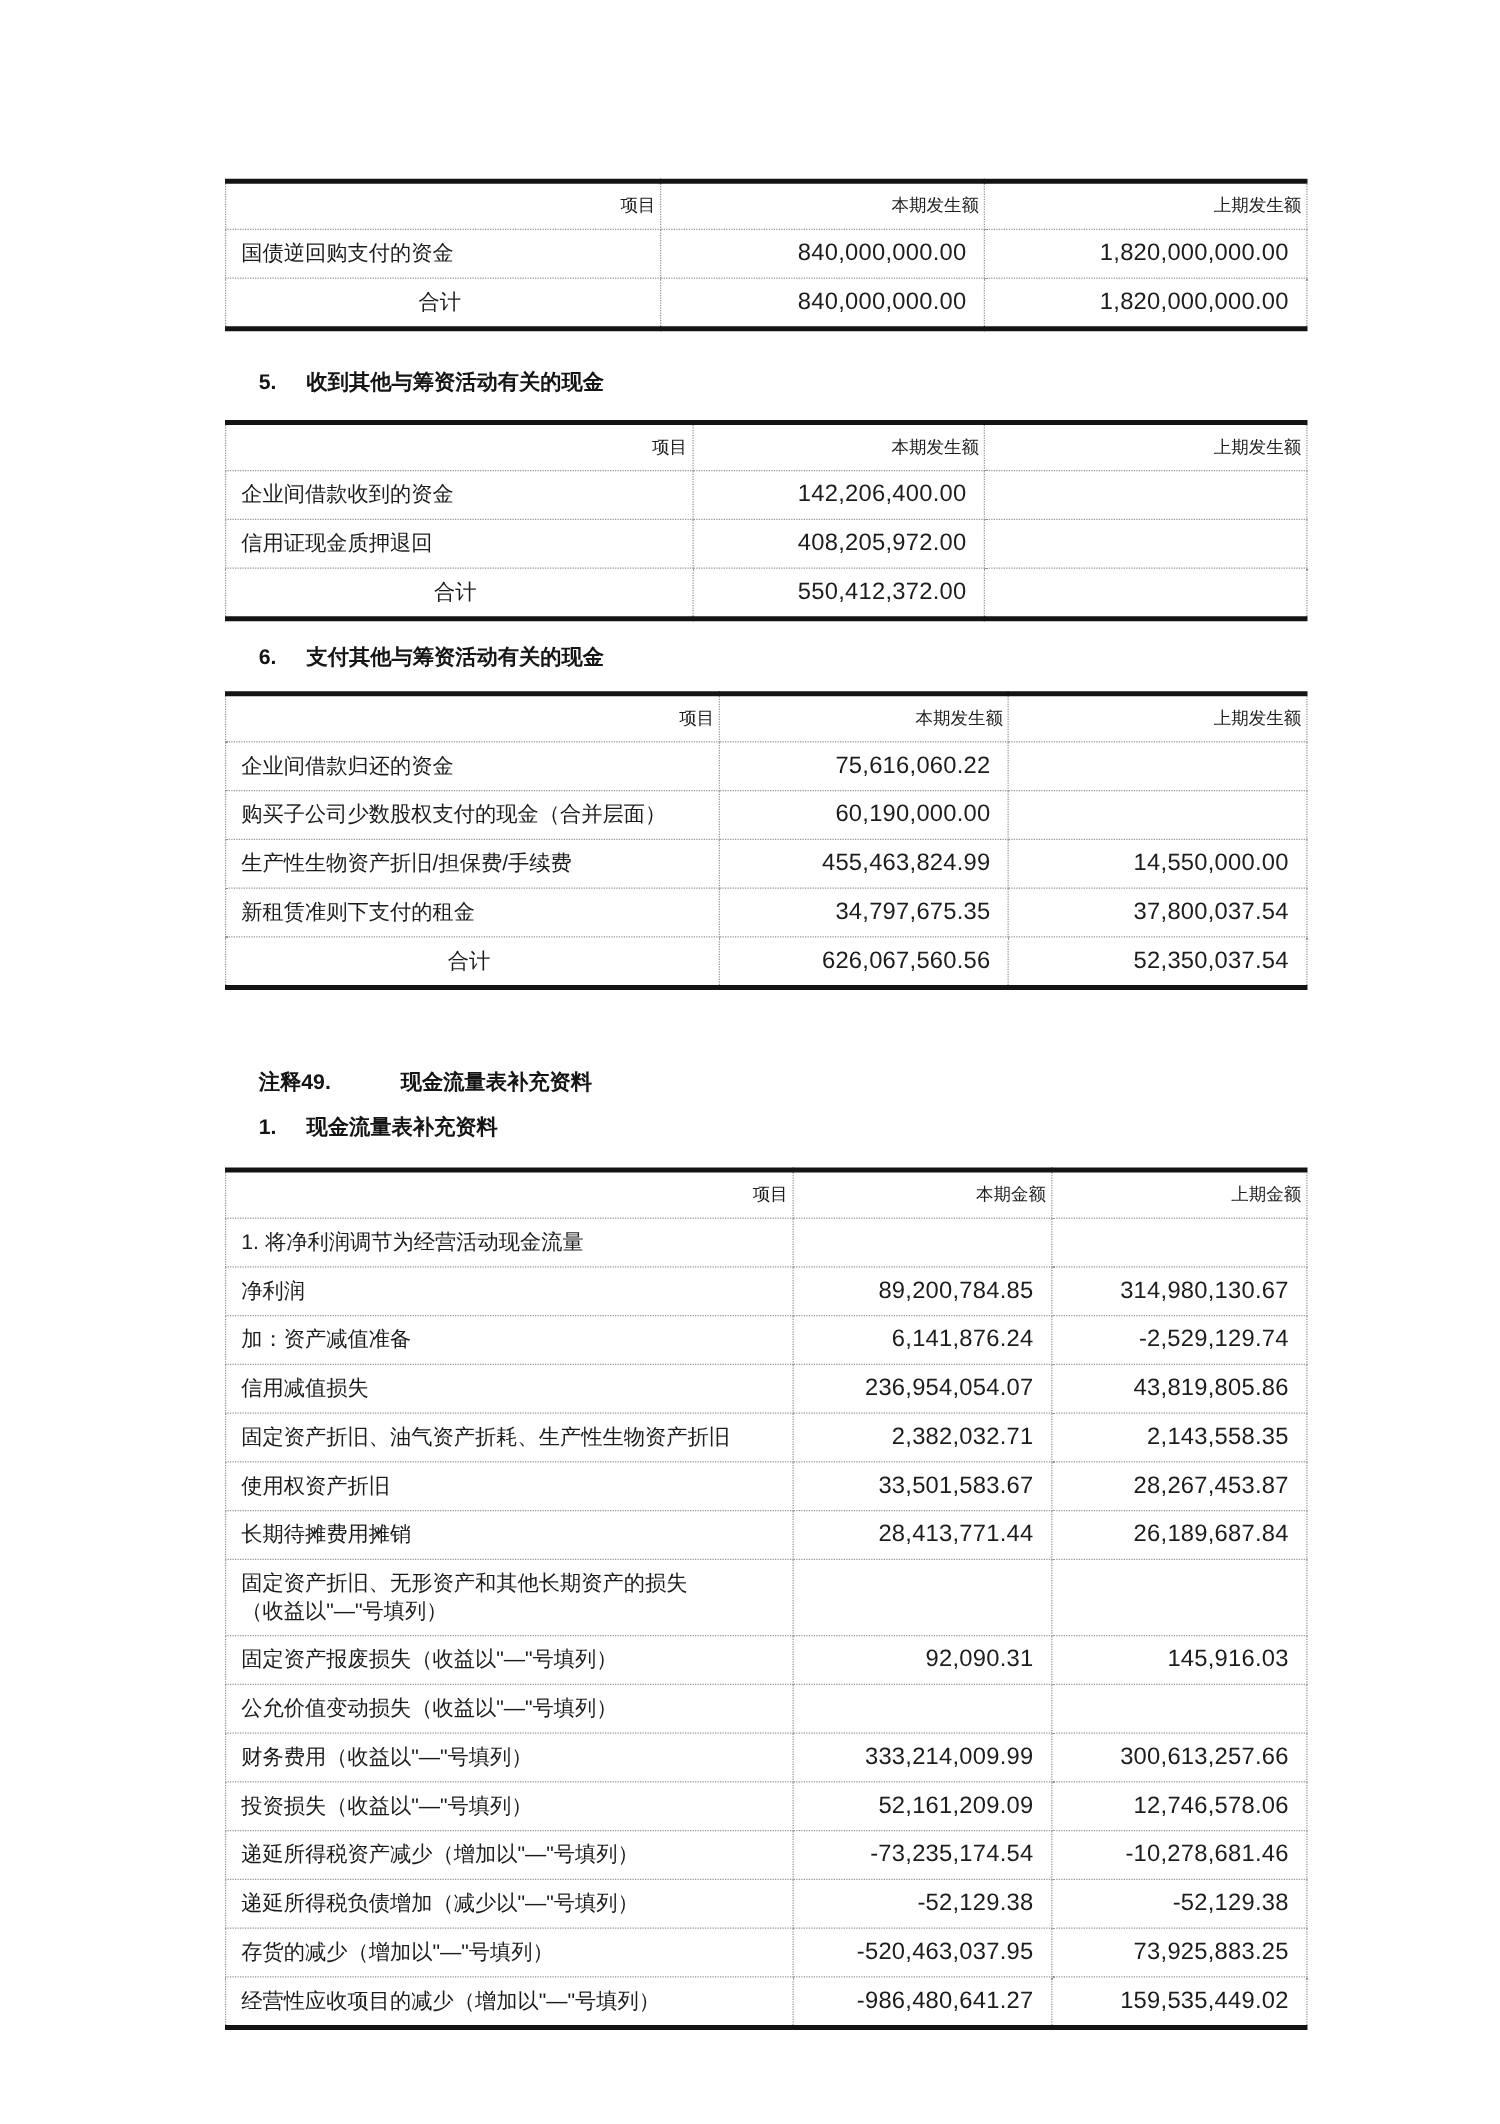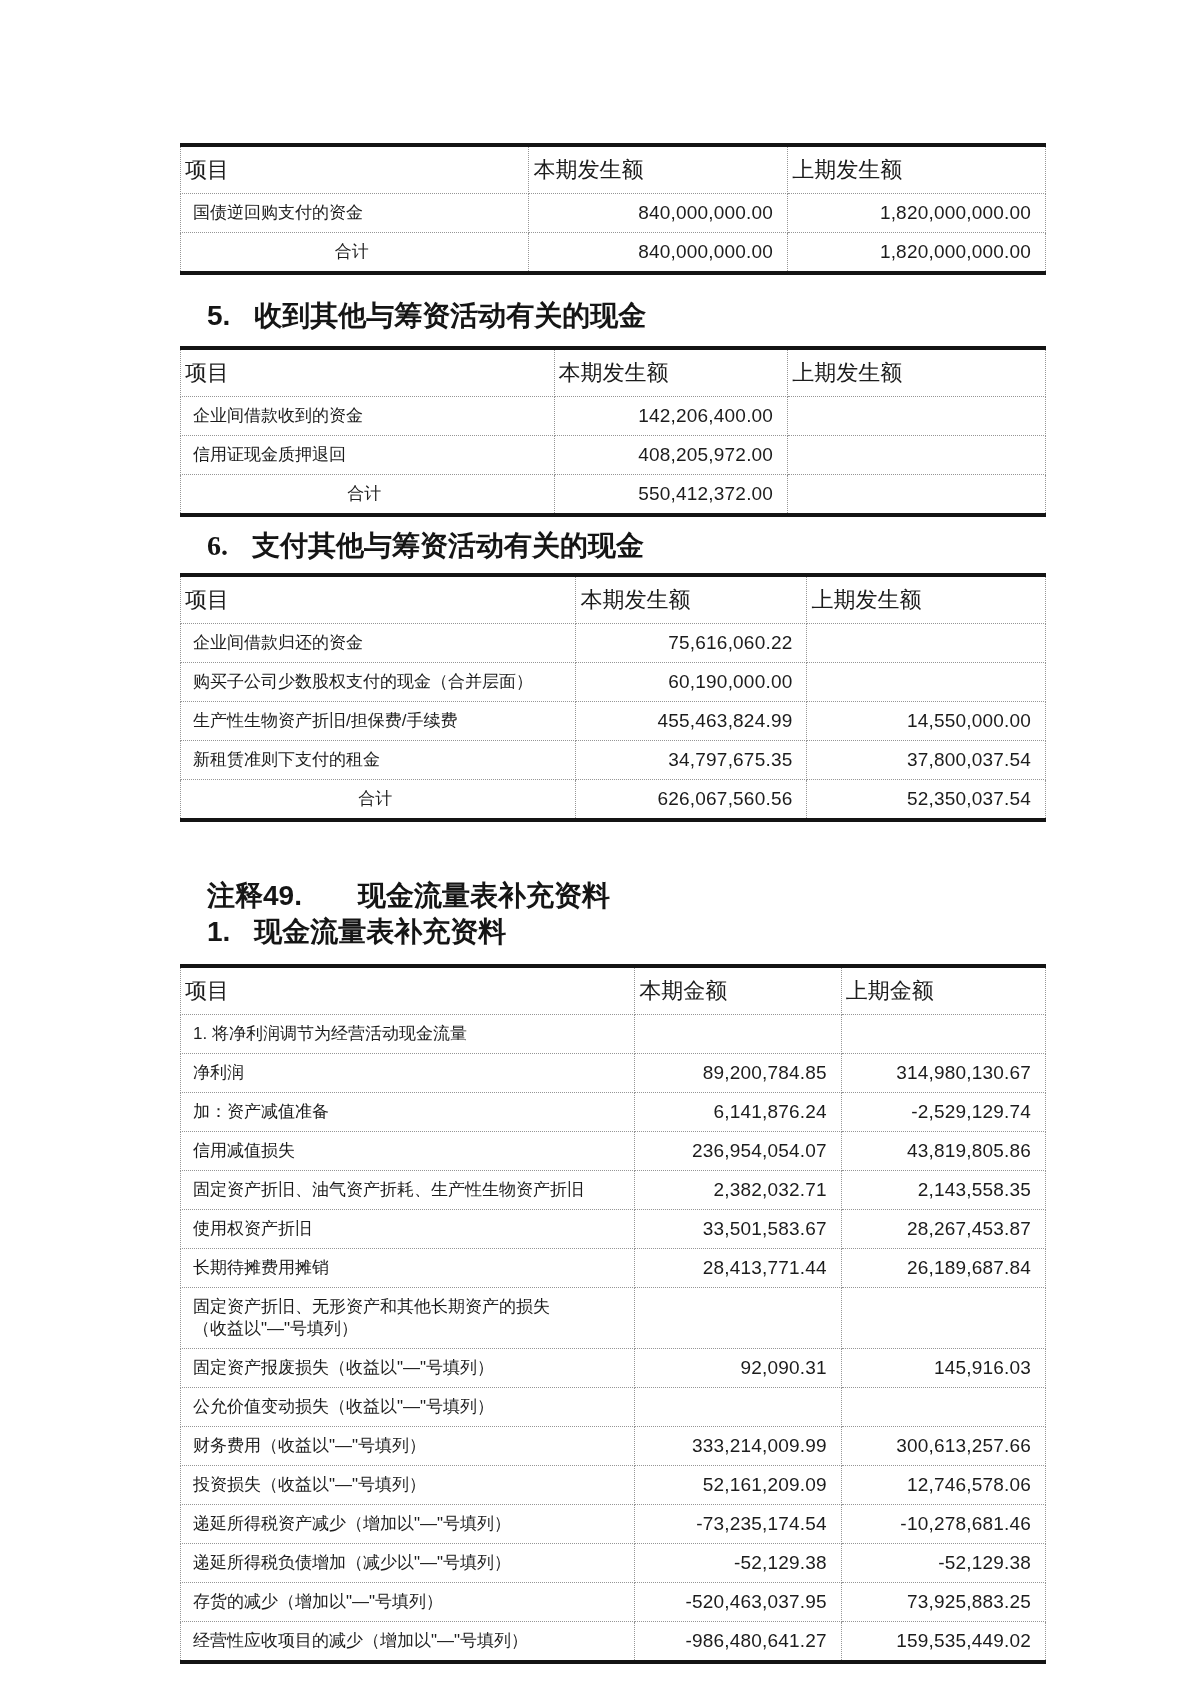--- a/index.html
+++ b/index.html
@@ -21,22 +21,22 @@
     border-bottom: 4px solid #141414;
   }
   table.fin th, table.fin td {
     border: 1px dotted #969696;
     font-weight: normal;
     vertical-align: middle;
     color: #1c1c1c;
     overflow: hidden;
   }
   table.fin th {
-    text-align: left;
-    font-size: 22px;
+    text-align: right;
+    font-size: 14px;
     padding: 8px 4px;
     height: 20px;
   }
   table.fin td { font-size: 17px; height: 20px; }
   table.fin td.lbl { text-align: left; padding: 8px 10px 8px 12px; white-space: pre-line; line-height: 22px; }
   table.fin td.lbl.ctr { text-align: center; padding-left: 4px; }
   table.fin td.num { text-align: right; padding: 8px 14px 8px 4px; font-size: 19px; letter-spacing: 0.2px; }
 
   
   .t1 th, .t1 td { height: 22px; padding-top: 9px; padding-bottom: 9px; }
@@ -59,26 +59,26 @@
   .t4 th:nth-child(2), .t4 td:nth-child(2) { width: 23.6%; }
   .t4 th:nth-child(3), .t4 td:nth-child(3) { width: 23.3%; }
 
   .t1 { margin-top: 143px; }
   .t2 { margin-top: 18px; }
   .t3 { margin-top: 15px; }
   .t4 { margin-top: 20px; }
 
   
   .sec {
-    font-size: 28px; font-weight: bold; color: #151515;
+    font-size: 17px; font-weight: bold; color: #151515;
     margin: 0 0 0 27px; line-height: 24px;
   }
   .sec .sec-num { display: inline-block; margin-right: 24px; }
   #h5 { margin-top: 29px; }
-  #h6 { margin-top: 17px; font-family: Liberation Serif, serif; }
+  #h6 { margin-top: 17px; }
   #note { margin-top: 62px; }
   #note .note-label { display: inline-block; margin-right: 56px; }
   #sub { margin-top: 12px; }
 </style>
 </head>
 <body>
 
 <div class="page">
   <div class="content">
 

